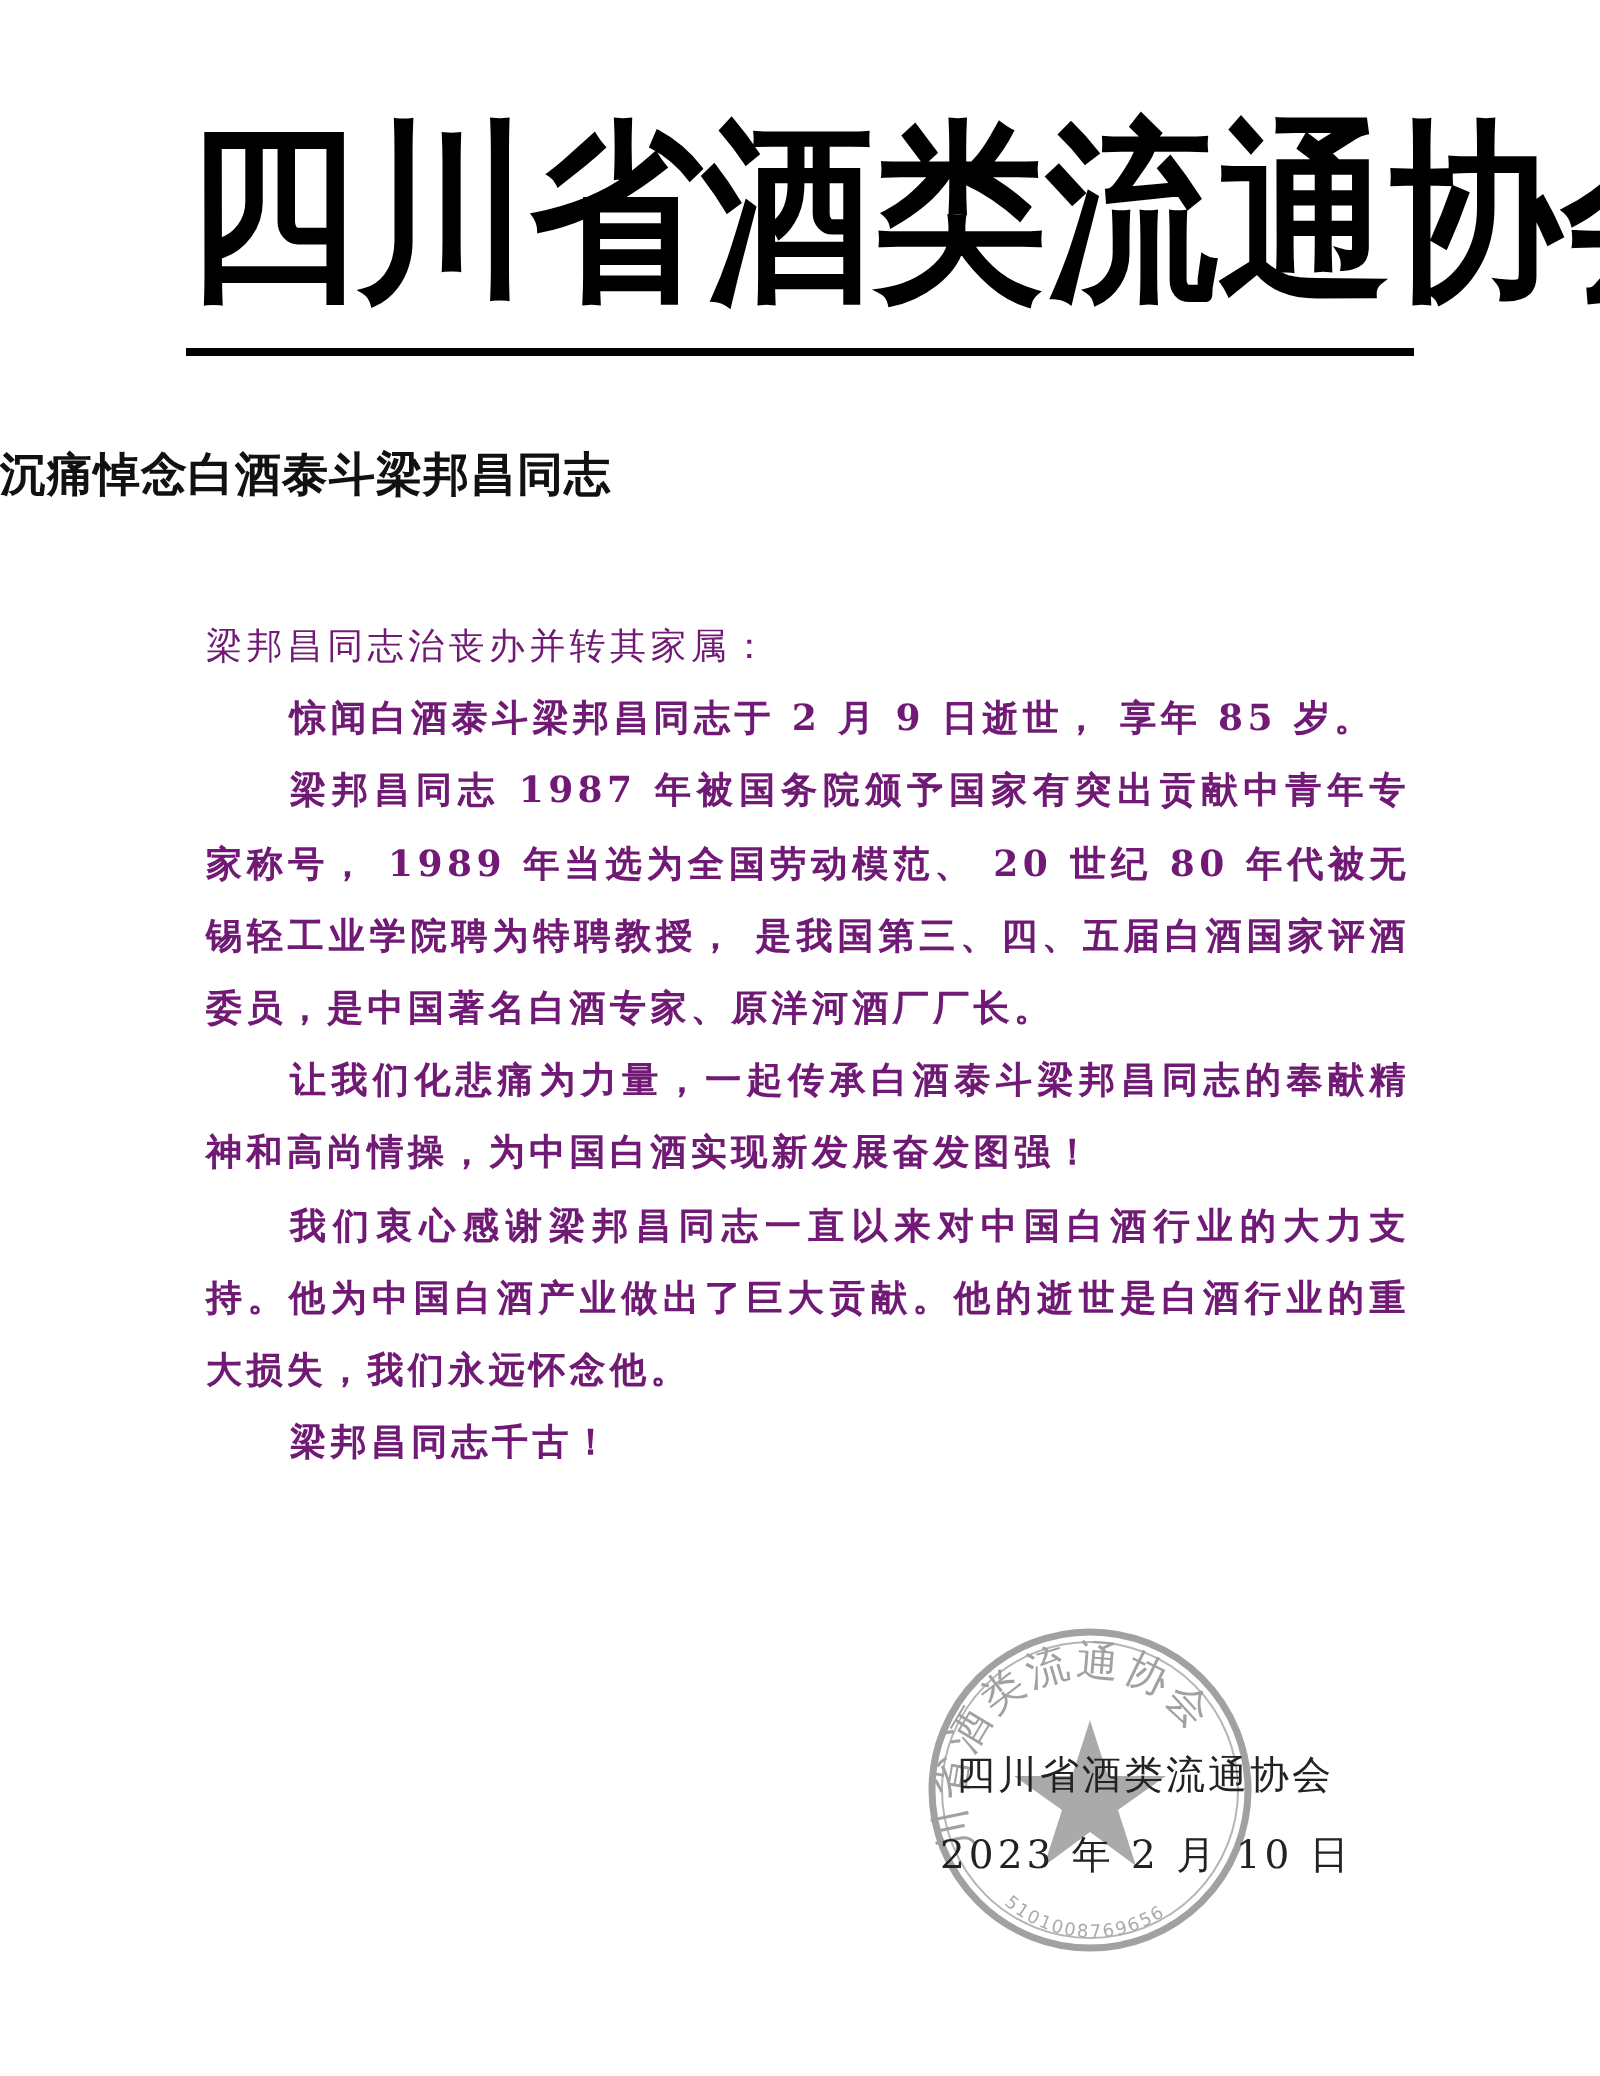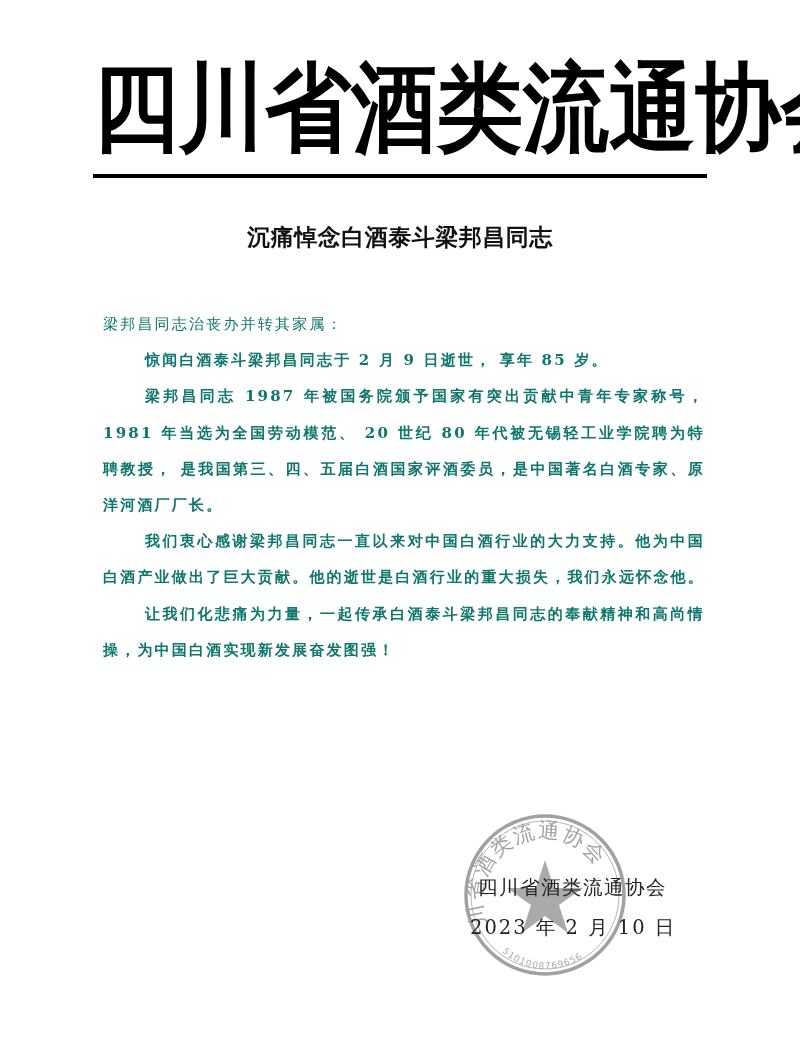--- a/index.html
+++ b/index.html
@@ -7,26 +7,26 @@
          font-family: "DejaVu Serif", "Liberation Serif", serif; color: #111; }
   .page { position: absolute; left: 0; top: 0; width: 800px; height: 1038px; background: #fff; }
 
   .org-header { position: absolute; left: 93px; top: 52px; width: 614px; height: 110px;
     display: flex; align-items: center; justify-content: space-between;
     font-family: "DejaVu Sans", "Liberation Sans", sans-serif; font-weight: bold;
     font-size: 86px; line-height: 100px; color: #000; letter-spacing: 0; }
   .org-header span { display: inline-block; transform: scaleY(1.12); }
   .rule { position: absolute; left: 93px; top: 174px; width: 614px; height: 4px; background: #000; }
 
-  .title { position: absolute; left: 0; top: 222px; width: 800px; text-align: center;
+  .title { position: absolute; left: 0; top: 222px; width: 800px; text-align: left;
     font-family: "DejaVu Serif", "Liberation Serif", serif; font-weight: bold;
     font-size: 23px; letter-spacing: 0.5px; color: #111; }
 
   .body { position: absolute; left: 103px; top: 306px; width: 602px;
-    font-size: 15px; line-height: 36.2px; color: #0f766e; letter-spacing: 2.2px;
+    font-size: 18px; line-height: 36.2px; color: #701a75; letter-spacing: 2.2px;
     text-align: justify; text-justify: inter-character; }
   .body p { margin: 0; }
   .indent { text-indent: 42px; font-weight: bold; }
 
   .signature { position: absolute; top: 870px; left: 452px; width: 200px;
     font-size: 19.5px; line-height: 36px; color: #222; letter-spacing: 1.5px; }
   .sig-org { position: absolute; left: 6px; top: 0; white-space: nowrap; margin-left: 20px; }
   .sig-date { position: absolute; left: 18px; top: 40px; white-space: nowrap; letter-spacing: 2px; }
 
   .seal { position: absolute; left: 462px; top: 812px; width: 166px; height: 166px;
@@ -49,23 +49,24 @@
     <span>会</span>
   </div>
 
   <div class="rule"></div>
 
   <div class="title">沉痛悼念白酒泰斗梁邦昌同志</div>
 
   <div class="body">
     <p>梁邦昌同志治丧办并转其家属：</p>
     <p class="indent">惊闻白酒泰斗梁邦昌同志于 2 月 9 日逝世， 享年 85 岁。</p>
-    <p class="indent">梁邦昌同志 1987 年被国务院颁予国家有突出贡献中青年专家称号， 1981 年当选为全国劳动模范、 20 世纪 80 年代被无锡轻工业学院聘为特聘教授， 是我国第三、四、五届白酒国家评酒委员，是中国著名白酒专家、原洋河酒厂厂长。</p>
+    <p class="indent">梁邦昌同志 1987 年被国务院颁予国家有突出贡献中青年专家称号， 1989 年当选为全国劳动模范、 20 世纪 80 年代被无锡轻工业学院聘为特聘教授， 是我国第三、四、五届白酒国家评酒委员，是中国著名白酒专家、原洋河酒厂厂长。</p>
+    <p class="indent">让我们化悲痛为力量，一起传承白酒泰斗梁邦昌同志的奉献精神和高尚情操，为中国白酒实现新发展奋发图强！</p>
     <p class="indent">我们衷心感谢梁邦昌同志一直以来对中国白酒行业的大力支持。他为中国白酒产业做出了巨大贡献。他的逝世是白酒行业的重大损失，我们永远怀念他。</p>
-    <p class="indent">让我们化悲痛为力量，一起传承白酒泰斗梁邦昌同志的奉献精神和高尚情操，为中国白酒实现新发展奋发图强！</p>
+    <p class="indent">梁邦昌同志千古！</p>
   </div>
 
   <svg class="seal" viewBox="0 0 166 166">
     <defs>
       <path id="sealArc" d="M 28 118 A 62 62 0 1 1 140 110"></path>
       <path id="sealBottomArc" d="M 40 140 A 66 66 0 0 0 128 140"></path>
     </defs>
     <circle cx="83" cy="83" r="79" fill="none" stroke="#555" stroke-width="3.5"></circle>
     <circle cx="83" cy="83" r="74" fill="none" stroke="#777" stroke-width="1"></circle>
     <text font-family="DejaVu Serif, serif" font-size="21" fill="#555" letter-spacing="2">

